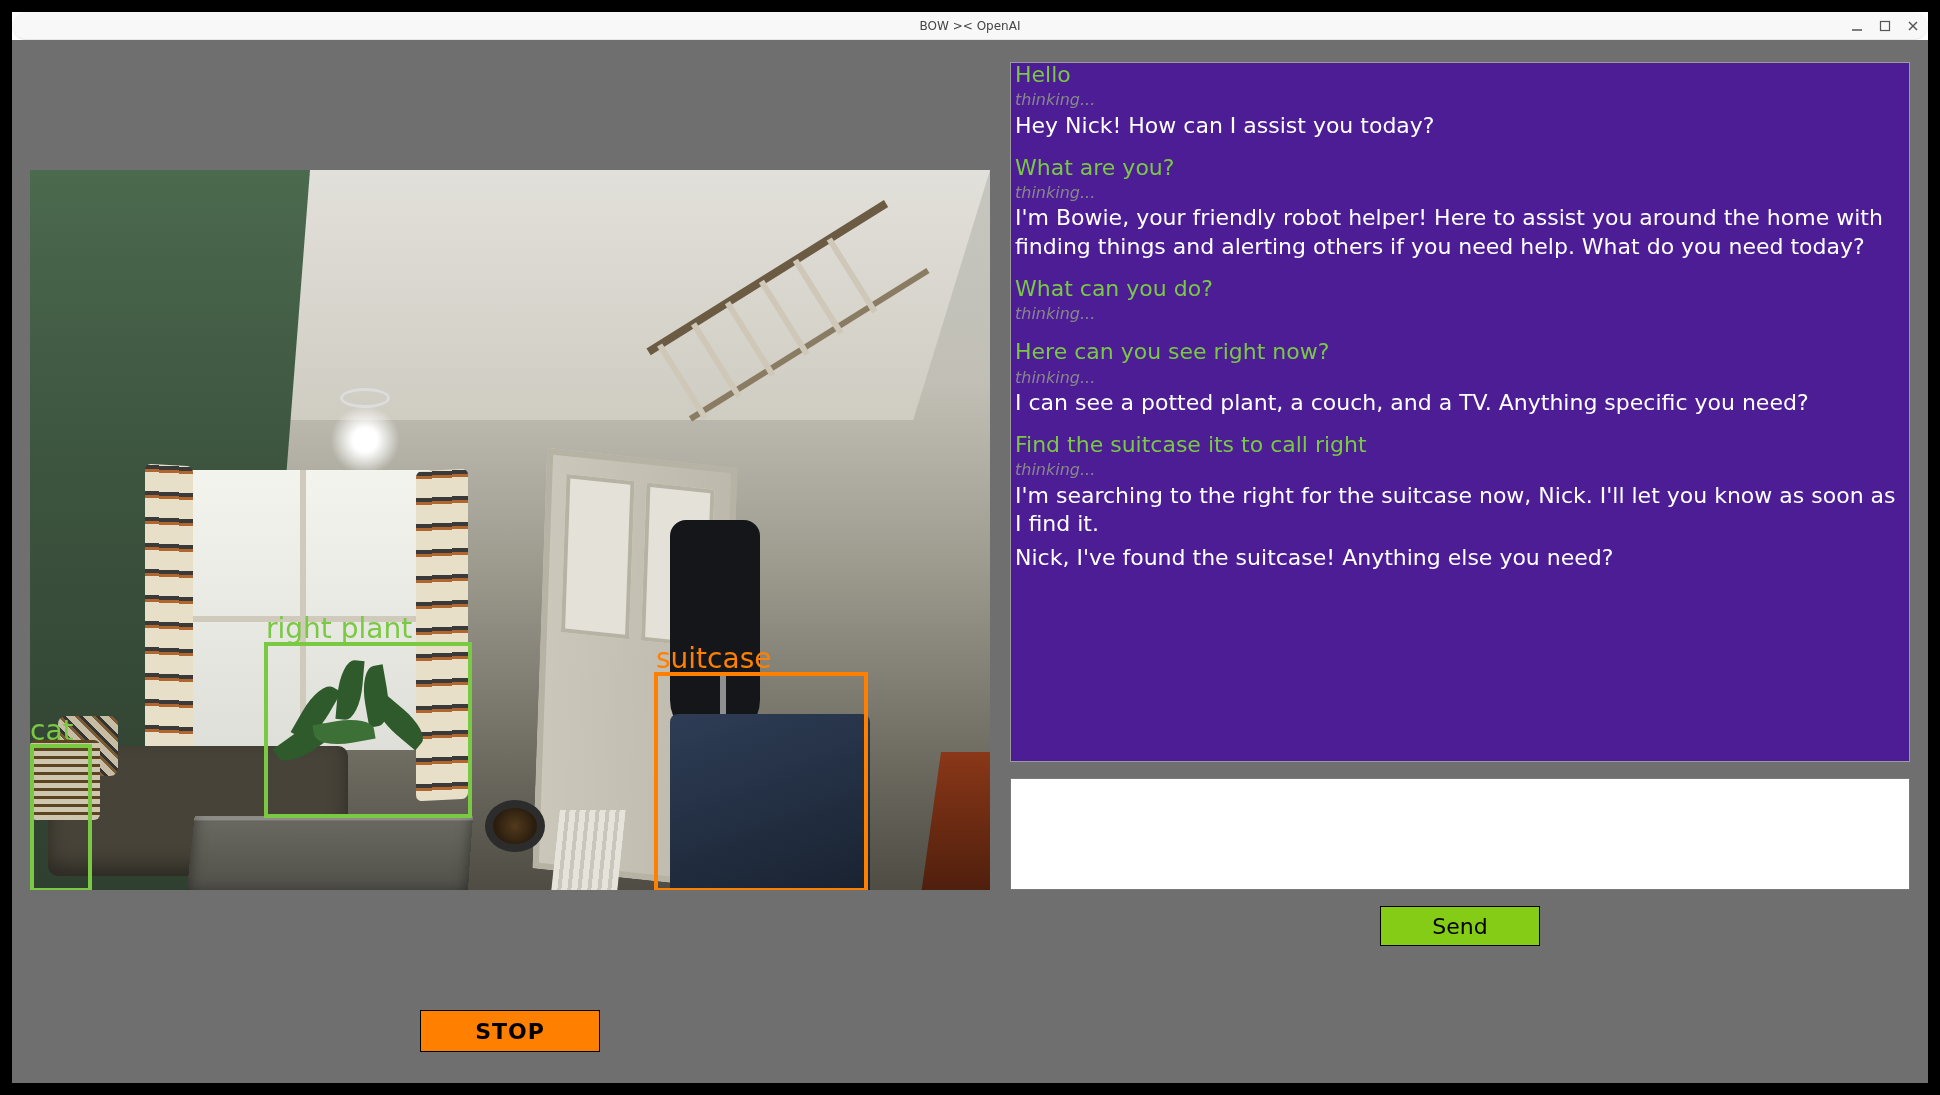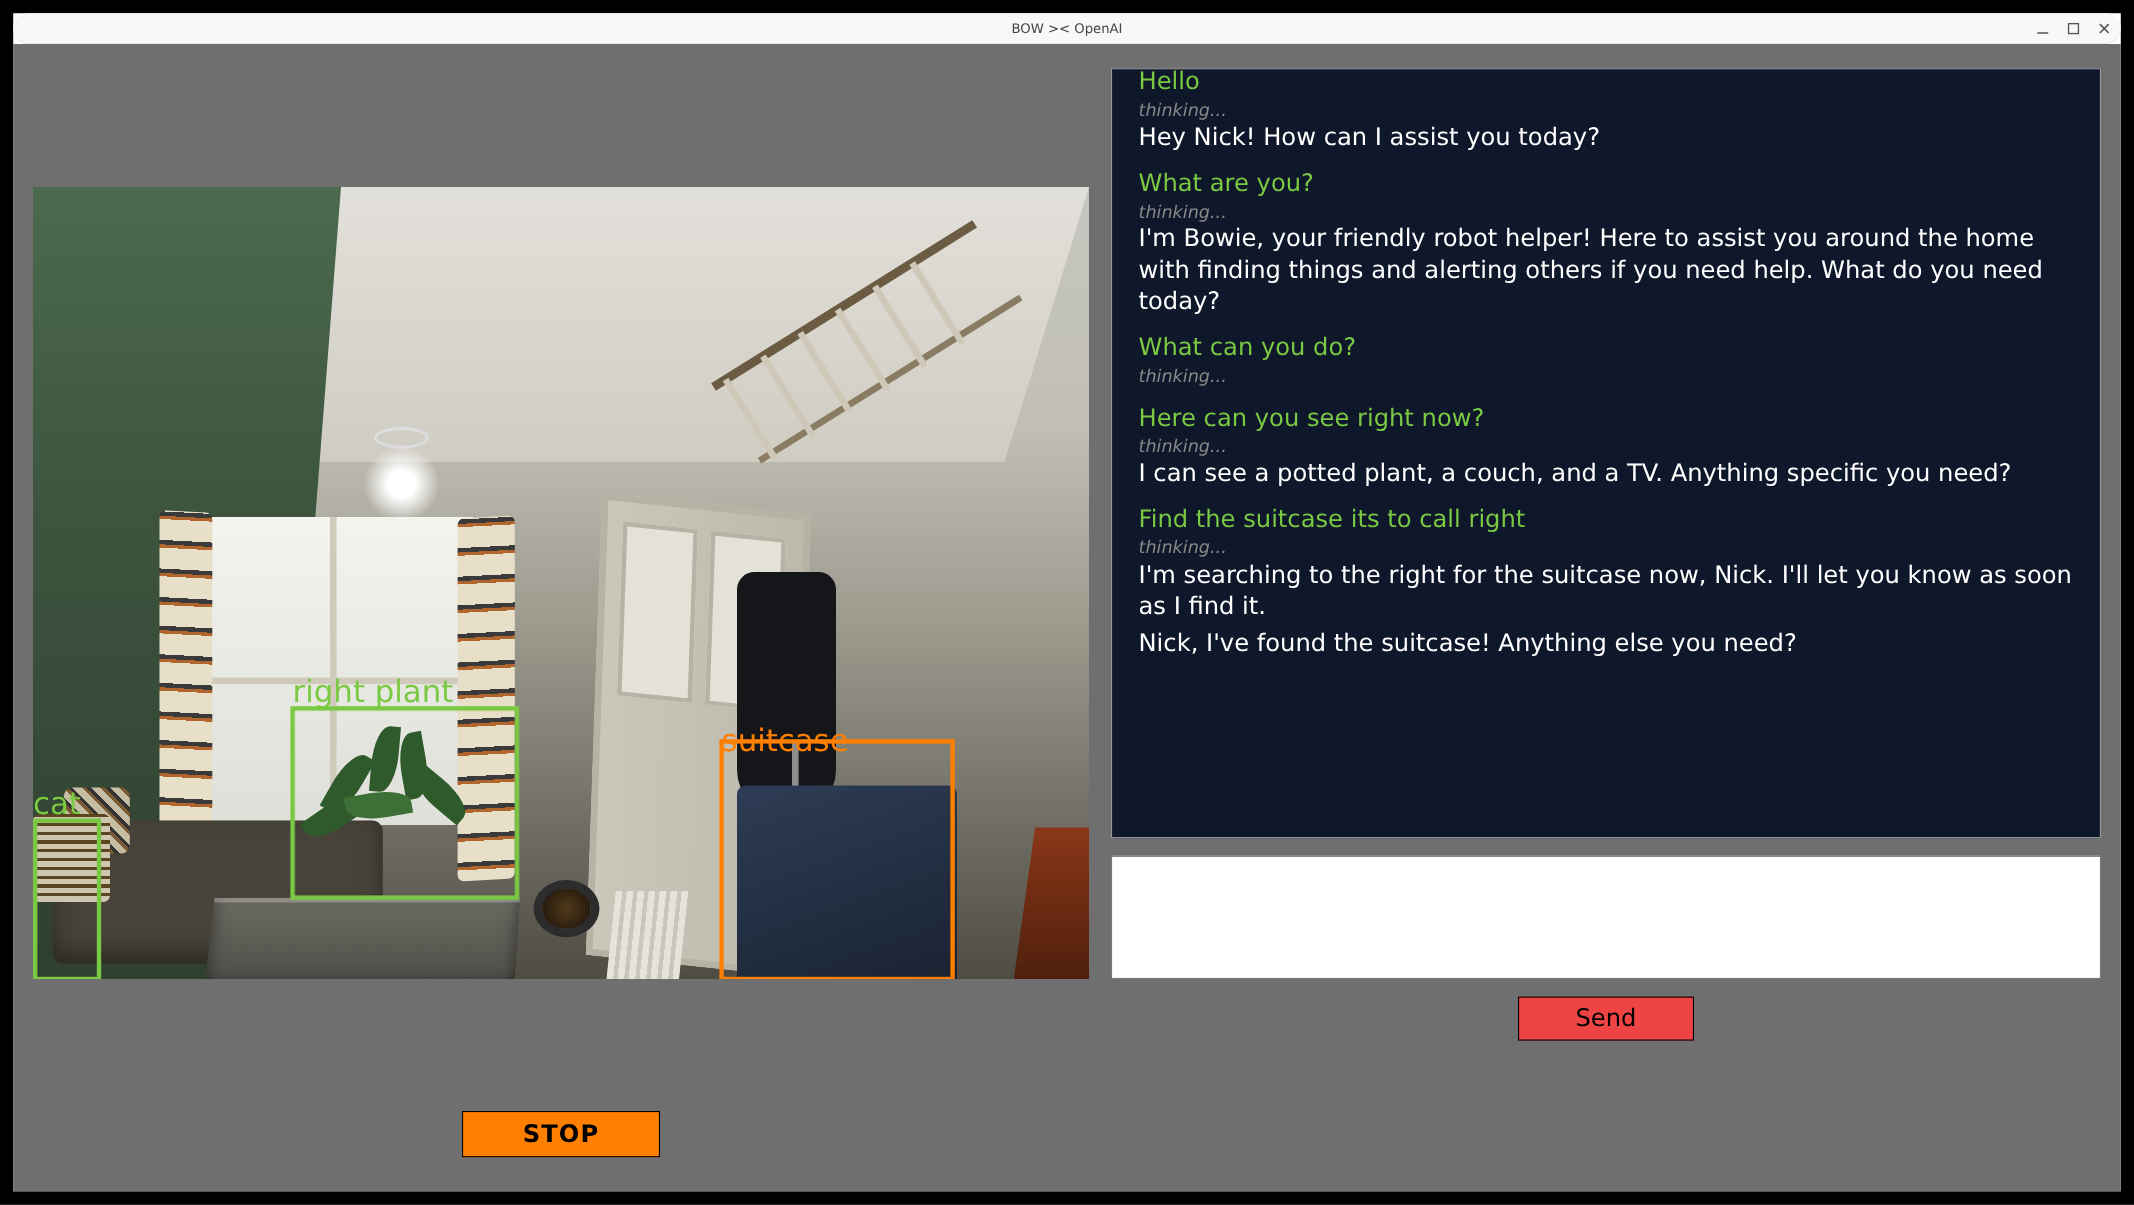--- a/index.html
+++ b/index.html
@@ -48,28 +48,28 @@
     .det-box { position:absolute; border:4px solid; }
     .det-label { position:absolute; font-size:28px; font-weight:500; font-family:"DejaVu Sans","Ubuntu",sans-serif; white-space:nowrap; }
     .det-green { border-color:#7ac943; }
     .det-green-label { color:#7ac943; }
     .det-orange { border-color:#ff7f00; }
     .det-orange-label { color:#ff7f00; }
 
     .stop-btn { margin-top: 120px; width:180px; height:42px; background:#ff7f00; border:1px solid #000; display:flex; align-items:center; justify-content:center; font-size:22px; font-weight:700; letter-spacing:1px; cursor:pointer; }
 
     .right-col { flex:1; display:flex; flex-direction:column; gap:16px; }
-    .chat-log { border:1px solid #9a9a9a; background:#0f172a; width:100%; height:700px; padding:4px 8px 8px 24px; overflow:hidden; color:#fff; font-size:22px; line-height:1.28; font-family:"DejaVu Sans","Ubuntu",sans-serif; }
+    .chat-log { border:1px solid #9a9a9a; background:#4c1d95; width:100%; height:700px; padding:4px 8px 8px 4px; overflow:hidden; color:#fff; font-size:22px; line-height:1.28; font-family:"DejaVu Sans","Ubuntu",sans-serif; }
     .chat-log .user-line { color:#7ac943; margin-top:14px; }
     .chat-log .user-line.first { margin-top:-6px; }
     .chat-log .thinking { color:#888; font-style:italic; font-size:16px; margin-top:1px; }
     .chat-log .bot-line { color:#fff; margin-top:1px; }
     .chat-input { width:100%; height:112px; background:#fff; border:1px solid #7a7a7a; font-size:20px; padding:8px; resize:none; }
     .send-row { display:flex; justify-content:center; }
-    .send-btn { width:160px; height:40px; background:#ef4444; border:1px solid #000; font-size:22px; display:flex; align-items:center; justify-content:center; cursor:pointer; }
+    .send-btn { width:160px; height:40px; background:#84cc16; border:1px solid #000; font-size:22px; display:flex; align-items:center; justify-content:center; cursor:pointer; }
   </style>
 </head>
 <body>
 
 <div class="outer-frame">
   <div class="window">
     <div class="titlebar">
       <span>BOW &gt;&lt; OpenAI</span>
       <div class="title-controls">
         <span>
@@ -134,21 +134,21 @@
             <div class="leaf" style="left:96px; top:40px; transform:rotate(-140deg);"></div>
             <div class="leaf" style="left:40px; top:50px; transform:rotate(-10deg);background:#3d7037;"></div>
           </div>
 
           <div class="det-label det-green-label" style="left:0px; top:544px;">cat</div>
           <div class="det-box det-green" style="left:0px; top:574px; width:62px; height:148px;"></div>
 
           <div class="det-label det-green-label" style="left:236px; top:442px;">right plant</div>
           <div class="det-box det-green" style="left:234px; top:472px; width:208px; height:176px;"></div>
 
-          <div class="det-label det-orange-label" style="left:626px; top:487px;text-align:center;">suitcase</div>
+          <div class="det-label det-orange-label" style="left:626px; top:472px;text-align:center;">suitcase</div>
           <div class="det-box det-orange" style="left:624px; top:502px; width:214px; height:220px;"></div>
         </div>
 
         <div class="stop-btn">STOP</div>
       </div>
 
       <div class="right-col">
         <div class="chat-log">
           <div class="user-line first">Hello</div>
           <div class="thinking">thinking...</div>

